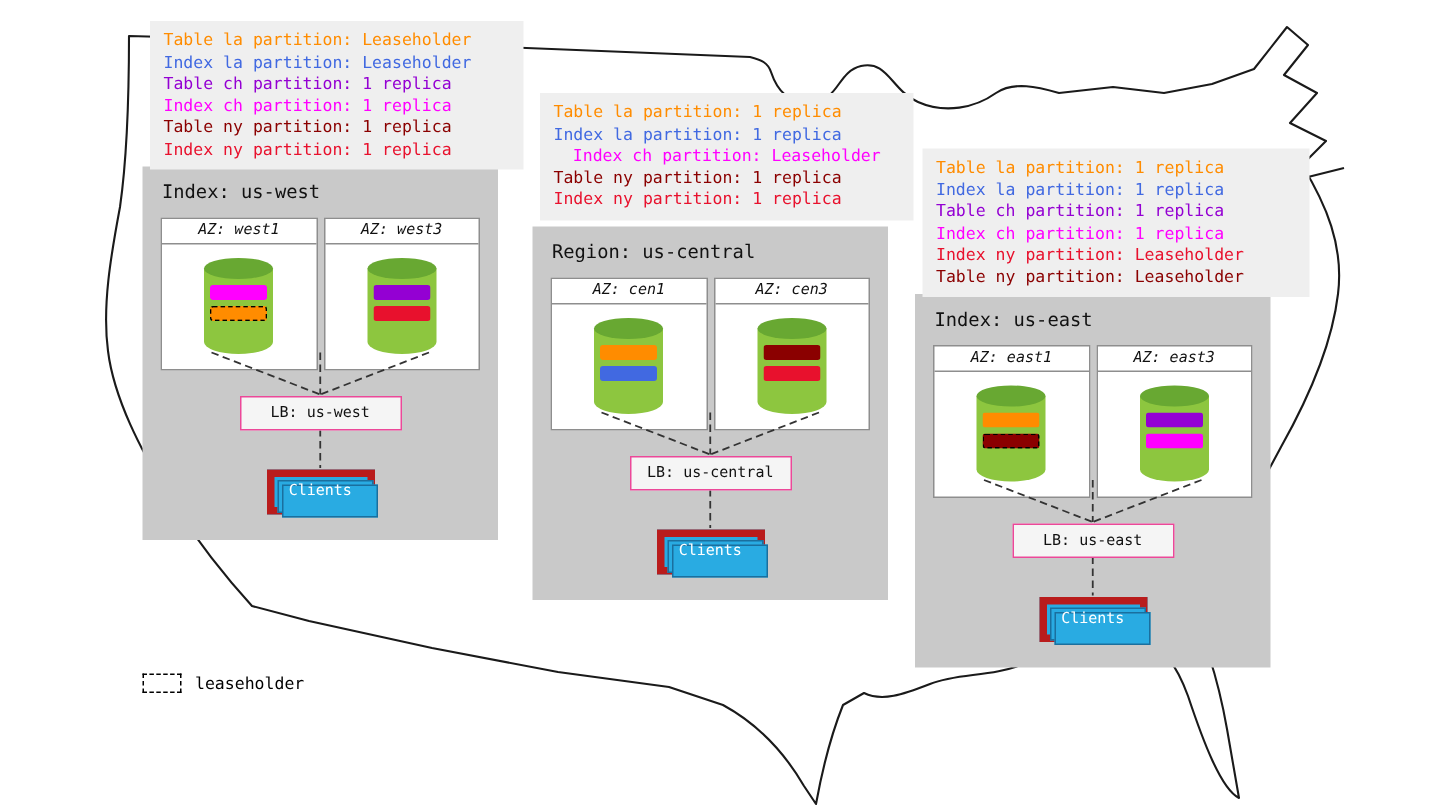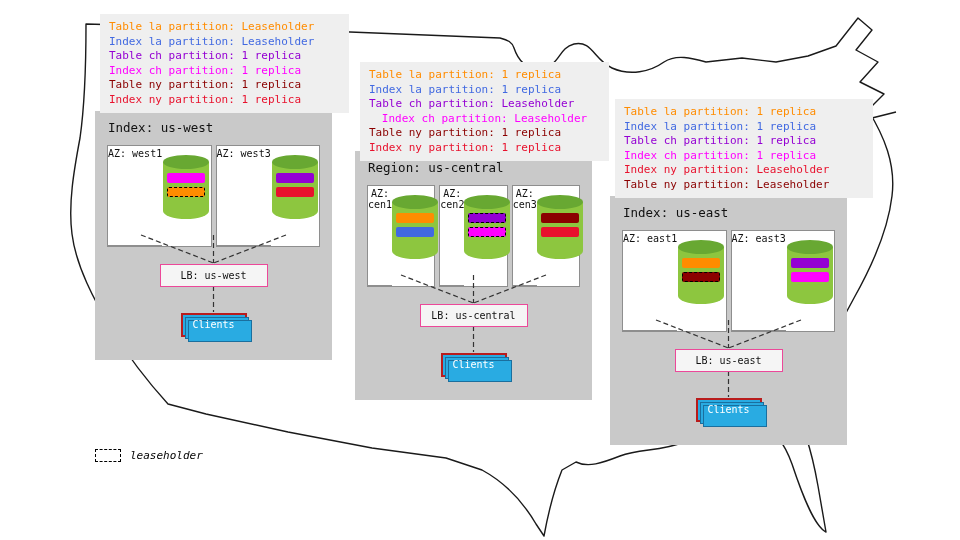--- a/index.html
+++ b/index.html
@@ -8,47 +8,47 @@
 
   .us-map { position:absolute; left:0; top:0; z-index:0; }
   .us-map path { fill:none; stroke:#1a1a1a; stroke-width:1.4; stroke-linejoin:round; }
 
   .legend { position:absolute; z-index:2; background:#efefef; padding:6px 9px; font-size:11px; line-height:14.5px; }
   .legend-entry { white-space:pre; }
 
   .region { position:absolute; z-index:1; background:#c9c9c9; width:237px; height:249px; }
   .region-title { position:absolute; left:13px; top:9px; font-size:12.5px; color:#111; }
   .az-row { position:absolute; left:12px; top:34px; right:12px; height:102px; display:flex; gap:4px; z-index:1; }
-  .az { flex:1; background:#ffffff; border:1px solid #8e8e8e; display:flex; flex-direction:row; min-width:0; }
+  .az { flex:1; background:#ffffff; border:1px solid #8e8e8e; display:flex; flex-direction:column; min-width:0;font-style:italic; }
   .az-label { font-size:10px; text-align:center; padding:2px 0 3px; border-bottom:1px solid #8e8e8e; color:#111; }
   .cyl-wrap { flex:1; display:flex; justify-content:center; align-items:flex-start; padding-top:9px; }
   .cyl { position:relative; width:46px; height:64px; }
   .cyl-body { position:absolute; left:0; right:0; top:7px; bottom:0; background:#8DC63F; border-radius:0 0 23px 23px / 0 0 8px 8px; }
   .cyl-top { position:absolute; left:0; right:0; top:0; height:14px; background:#68A832; border-radius:50%; }
   .bars { position:absolute; left:0; right:0; top:18px; z-index:1; }
   .bar { width:38px; height:10px; margin:0 auto 4px auto; border:1.5px solid transparent; box-sizing:border-box; border-radius:2px; }
   .bar.leaseholder { border:1.5px dashed #000; }
 
   .connectors { position:absolute; left:0; top:0; z-index:2; pointer-events:none; }
   .connectors path { fill:none; stroke:#333; stroke-width:1.2; stroke-dasharray:5 3; }
 
   .lb { position:absolute; top:153px; left:50%; transform:translateX(-50%); width:106px; height:21px;
         background:#f5f5f5; border:1px solid #ec4899; font-size:10px; color:#111;
         text-align:center; line-height:21px; z-index:3; }
   .clients { position:absolute; top:202px; left:50%; transform:translateX(-50%); width:62px; height:20px;
-        background:#29ABE2; border:2px solid #b91c1c; color:#fff; font-size:10px;
+        background:#29ABE2; border:5px solid #b91c1c; color:#fff; font-size:10px;
         text-align:center; line-height:20px; z-index:3; }
   .clients::before, .clients::after { content:""; position:absolute; width:100%; height:100%;
         background:#29ABE2; border:1px solid #1a6f9e; z-index:-1; }
   .clients::before { left:2px; top:2px; }
   .clients::after  { left:5px; top:5px; }
 
   .lh-key { position:absolute; left:95px; top:449px; z-index:2; display:flex; align-items:center; }
   .lh-swatch { display:inline-block; width:24px; height:11px; border:1.5px dashed #000; background:transparent; }
-  .lh-text { margin-left:9px; font-size:11px; color:#000;font-style:italic; }
+  .lh-text { margin-left:9px; font-size:11px; color:#000; }
 </style>
 </head>
 <body>
 
 <div class="canvas">
 
   <svg class="us-map" width="960" height="540" viewBox="0 0 960 540">
     <path d="M 86,24 L 300,30 L 500,38 C 508,40 512,42 514,48 C 518,60 526,70 542,68 C 560,66 558,48 574,44 C 592,40 594,60 612,68 C 630,76 650,72 664,62 C 676,54 692,58 706,62 L 742,58 L 776,62 L 808,56 L 836,46 L 858,18 L 872,30 L 856,50 L 878,62 L 860,82 L 884,94 L 868,110 C 884,136 896,164 892,196 C 888,230 872,266 854,298 C 838,328 820,360 802,388 L 790,402 C 802,420 812,452 818,486 L 826,532 C 814,526 802,494 792,464 C 784,442 774,430 762,426 L 722,436 L 684,442 C 660,452 640,448 620,456 C 602,463 588,468 576,462 L 562,470 C 554,490 548,514 544,536 L 536,524 C 522,500 504,482 482,470 L 446,458 L 372,448 L 288,432 L 206,414 L 168,404 C 148,382 128,356 112,330 C 94,300 76,266 72,234 C 68,204 74,170 80,138 C 84,110 86,64 86,24 Z"></path>
     <path d="M 872,118 L 896,112"></path>
   </svg>
@@ -98,51 +98,37 @@
       <path d="M 191,124 L 118.5,152"></path>
       <path d="M 118.5,175 L 118.5,201"></path>
     </svg>
     <div class="lb">LB: us-west</div>
     <div class="clients">Clients</div>
   </div>
 
   <div class="legend" style="left:360px; top:62px; width:231px;">
     <div class="legend-entry" style="color: rgb(255, 140, 0);">Table la partition: 1 replica</div>
     <div class="legend-entry" style="color: rgb(65, 105, 225);">Index la partition: 1 replica</div>
-    <div class="legend-entry" style="color: rgb(148, 0, 211);">Table ch partition: Leaseholder</div>
     <div class="legend-entry" style="color: rgb(255, 0, 255); text-align: center;">Index ch partition: Leaseholder</div>
     <div class="legend-entry" style="color: rgb(139, 0, 0);">Table ny partition: 1 replica</div>
     <div class="legend-entry" style="color: rgb(232, 17, 45);">Index ny partition: 1 replica</div>
   </div>
 
   <div class="region" style="left:355px; top:151px;">
     <div class="region-title">Region: us-central</div>
     <div class="az-row">
       <div class="az">
         <div class="az-label">AZ: cen1</div>
         <div class="cyl-wrap">
           <div class="cyl">
             <div class="cyl-body"></div>
             <div class="cyl-top"></div>
             <div class="bars">
               <div class="bar" style="background: rgb(255, 140, 0);"></div>
               <div class="bar" style="background: rgb(65, 105, 225);"></div>
-            </div>
-          </div>
-        </div>
-      </div>
-      <div class="az">
-        <div class="az-label">AZ: cen2</div>
-        <div class="cyl-wrap">
-          <div class="cyl">
-            <div class="cyl-body"></div>
-            <div class="cyl-top"></div>
-            <div class="bars">
-              <div class="bar leaseholder" style="background: rgb(148, 0, 211);"></div>
-              <div class="bar leaseholder" style="background: rgb(255, 0, 255);"></div>
             </div>
           </div>
         </div>
       </div>
       <div class="az">
         <div class="az-label">AZ: cen3</div>
         <div class="cyl-wrap">
           <div class="cyl">
             <div class="cyl-body"></div>
             <div class="cyl-top"></div>

